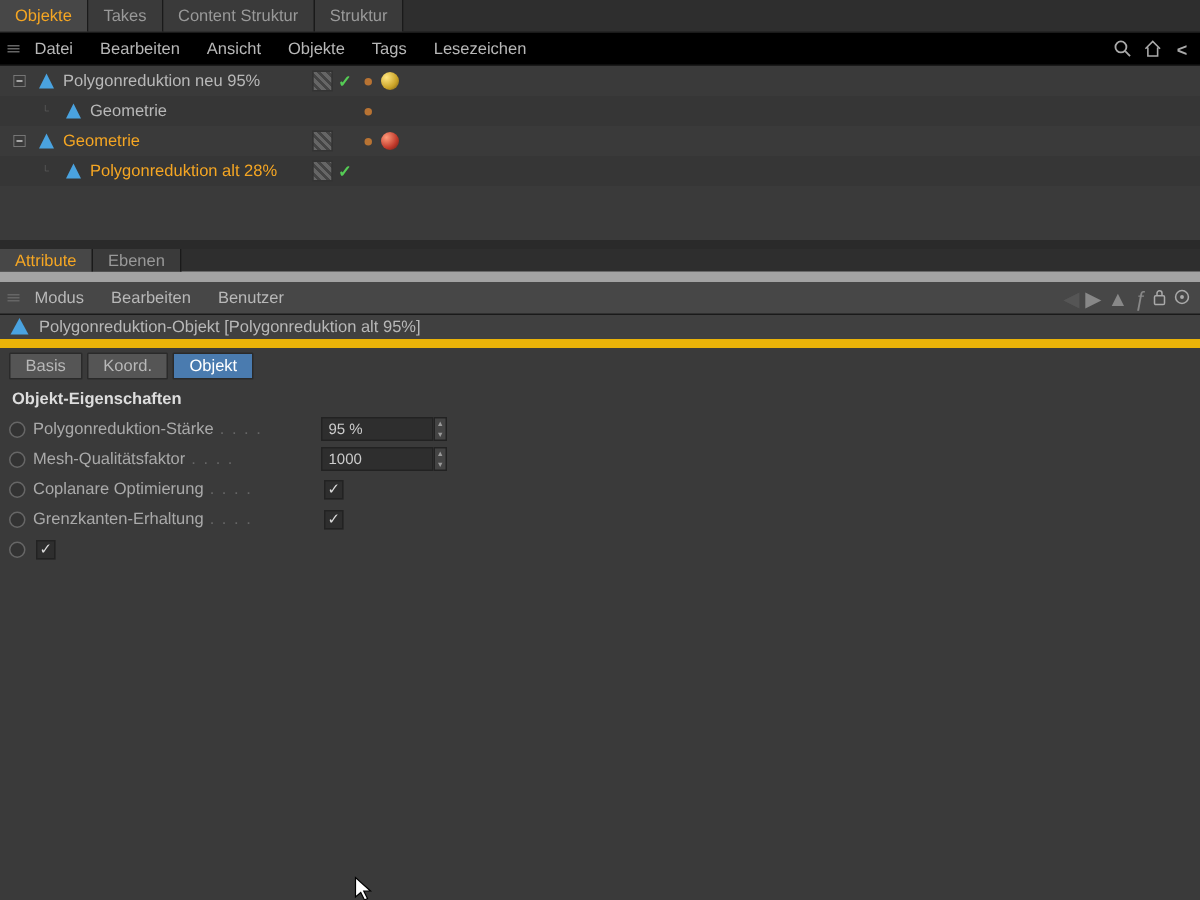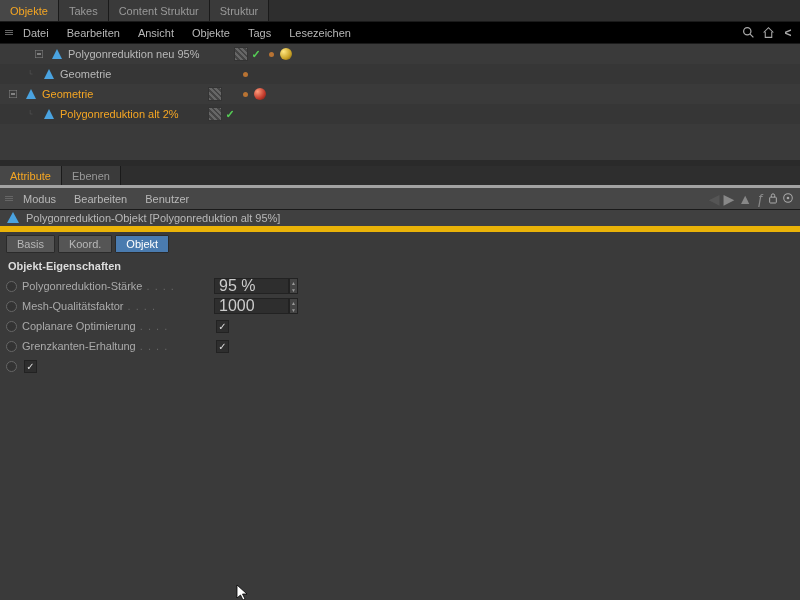--- a/index.html
+++ b/index.html
@@ -27,38 +27,38 @@
 .tree-label { color: #b8b8b8; cursor: pointer; }
 .tree-label.selected { color: #f5a623; }
 .tree-tags { display: flex; align-items: center; margin-left: auto; padding-left: 8px; gap: 1px; position: absolute; left: 200px; }
 .tag-box { width: 14px; height: 14px; background: #555; border: 1px solid #333; position: relative; }
 .tag-check { width: 14px; height: 14px; display: flex; align-items: center; justify-content: center; color: #5c5; font-size: 11px; font-weight: bold; }
 .tag-dot { width: 14px; height: 14px; display: flex; align-items: center; justify-content: center; }
 .tag-sphere { width: 12px; height: 12px; border-radius: 50%; }
 
 .panel-gap { height: 6px; background: #2a2a2a; }
 
-.attr-tabs { display: flex; background: #2e2e2e; height: 22px; align-items: stretch; border-bottom: 3px solid #a3a3a3; }
+.attr-tabs { display: flex; background: #2e2e2e; height: 22px; align-items: stretch; border-bottom: 7px solid #a3a3a3; }
 .attr-menu { display: flex; background: #474747; height: 22px; align-items: center; padding: 0 2px; border-bottom: 1px solid #1a1a1a; }
 .attr-nav { margin-left: auto; display: flex; gap: 4px; align-items: center; padding-right: 4px; }
 .attr-nav span { cursor: pointer; font-size: 14px; color: #888; }
 
 .obj-header { display: flex; align-items: center; height: 22px; background: #404040; padding: 0 6px; gap: 6px; border-bottom: 6px solid #eab308; }
 .obj-header-icon { width: 14px; height: 14px; }
 
 .sub-tabs { display: flex; background: #3a3a3a; padding: 3px 6px; gap: 3px; }
 .sub-tab { padding: 2px 10px; background: #555; border: 1px solid #2a2a2a; cursor: pointer; border-radius: 1px; }
 .sub-tab.active { background: #4a7baf; color: #fff; }
 
 .props-title { padding: 4px 8px; color: #ddd; font-weight: bold; }
 .prop-row { display: flex; align-items: center; height: 20px; padding: 0 6px; }
 .prop-radio { width: 11px; height: 11px; border: 1px solid #666; border-radius: 50%; margin-right: 5px; background: #333; }
 .prop-label { width: 192px; color: #aaa; overflow: hidden; white-space: nowrap; }
 .prop-dots { color: #666; letter-spacing: 1px; }
-.prop-input { width: 75px; height: 16px; background: #2e2e2e; border: 1px solid #222; color: #ccc; padding: 0 4px; display: flex; align-items: center; font-size: 16px; text-align: right; }
+.prop-input { width: 75px; height: 16px; background: #2e2e2e; border: 1px solid #222; color: #ccc; padding: 0 4px; display: flex; align-items: center; font-size: 10px; text-align: right; }
 .prop-spinner { width: 9px; height: 16px; background: #444; border: 1px solid #222; display: flex; flex-direction: column; }
 .prop-spinner span { flex: 1; display: flex; align-items: center; justify-content: center; font-size: 5px; color: #999; cursor: pointer; }
 .prop-check { width: 13px; height: 13px; background: #2e2e2e; border: 1px solid #222; display: flex; align-items: center; justify-content: center; color: #ddd; font-size: 10px; cursor: pointer; margin-left: 2px; }
 
 .cursor { position: absolute; left: 236px; top: 584px; font-size: 14px; color: #fff; pointer-events: none; }
 </style>
 </head>
 <body>
 
 <div class="tab-bar" id="top-tabs">
@@ -91,21 +91,21 @@
   </div>
   <div class="menu-icon">
     <svg viewBox="0 0 16 16" width="13" height="13">
         <path d="M2 8 L8 2 L14 8 M4 7 V14 H12 V7" fill="none" stroke="#aaa" stroke-width="1.3"></path>
       </svg>
   </div>
   <div class="menu-icon" style="font-weight:bold;">&lt;</div>
 </div>
 
 <div class="tree-panel" id="tree">
-    <div class="tree-row" style="position: relative; margin-left: 26px;">
+    <div class="tree-row" style="position: relative;">
       <span class="tree-indent" style="width:4px"></span>
       <span class="tree-toggle">
         <svg viewBox="0 0 8 8">
           <rect x="0" y="0" width="8" height="8" fill="none" stroke="#888" stroke-width="1"></rect>
           <line x1="2" y1="4" x2="6" y2="4" stroke="#ccc" stroke-width="1"></line>
         </svg>
       </span>
       <span class="tree-icon">
         <svg viewBox="0 0 14 14">
           <polygon points="7,2 12,12 2,12" fill="#4aa3e0"></polygon>
@@ -177,21 +177,21 @@
         <svg viewBox="0 0 10 20">
           <line x1="3" y1="0" x2="3" y2="10" stroke="#666" stroke-width="1"></line>
           <line x1="3" y1="10" x2="9" y2="10" stroke="#666" stroke-width="1"></line>
         </svg>
       </span>
       <span class="tree-icon">
         <svg viewBox="0 0 14 14">
           <polygon points="7,2 12,12 2,12" fill="#4aa3e0"></polygon>
         </svg>
       </span>
-      <span class="tree-label selected">Polygonreduktion alt 2%</span>
+      <span class="tree-label selected">Polygonreduktion alt 28%</span>
       <span class="tree-tags">
         <span class="tag-box" style="background:repeating-linear-gradient(45deg,#666,#666 2px,#444 2px,#444 4px)"></span>
         <span class="tag-check">✓</span>
         <span style="width:14px;height:14px;"></span>
         <span style="width:14px;height:14px;"></span>
       </span>
     </div>
   </div>
 
 <div class="panel-gap"></div>

